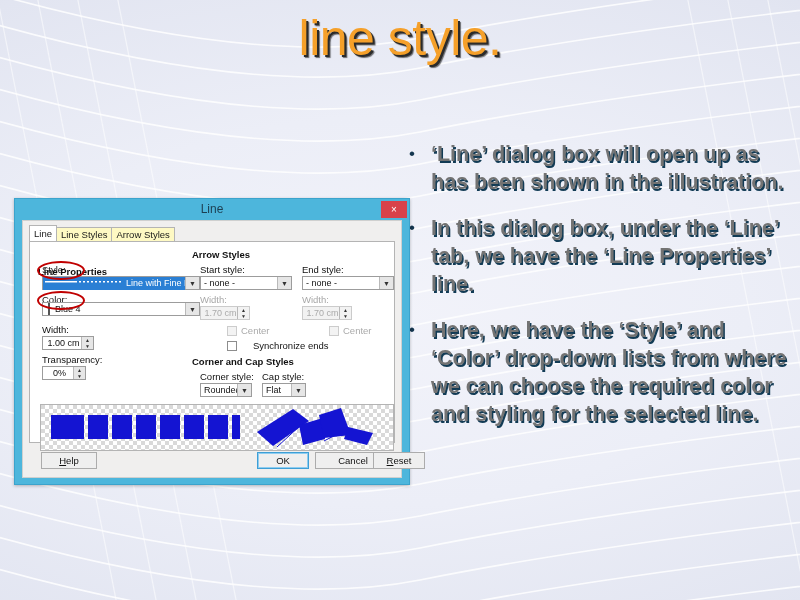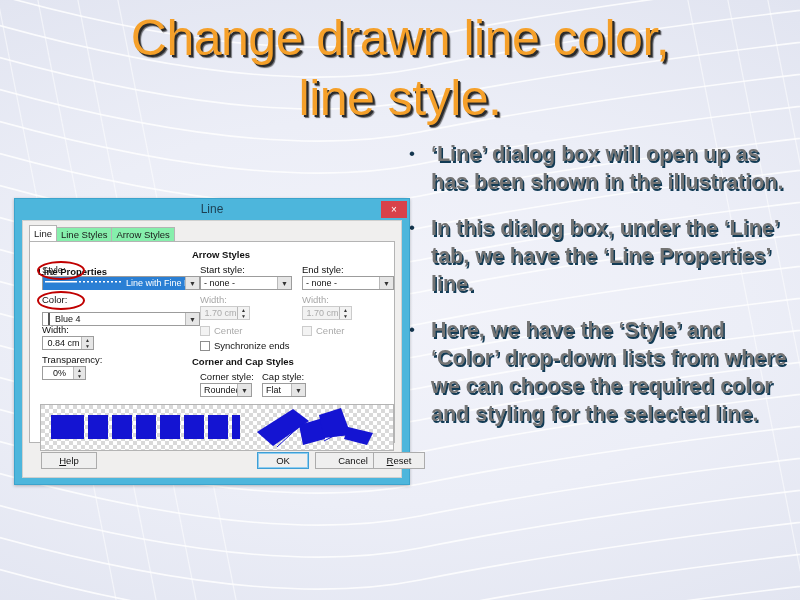--- a/index.html
+++ b/index.html
@@ -52,21 +52,21 @@
     cursor:pointer;
   }
   #dialog-body{
     position:absolute;left:7px;top:21px;right:7px;bottom:6px;
     background:#f0efee;border:1px solid #cfd0cf;
   }
   
   #tabstrip{position:absolute;left:6px;top:5px;height:16px;display:flex;align-items:flex-end;}
   .tab{
     font-size:9.5px;line-height:14px;height:14px;padding:0 4px;
-    border:1px solid #b4b4b4;border-bottom:none;background:#86efac;color:#1a1a1a;
+    border:1px solid #b4b4b4;border-bottom:none;background:#fef9c3;color:#1a1a1a;
     margin-right:-1px;cursor:pointer;
   }
   .tab.active{background:#ffffff;border-bottom:1px solid #fff;height:15px;line-height:15px;}
   
   #tabpage{
     position:absolute;left:6px;top:20px;right:6px;bottom:34px;
     background:#ffffff;border:1px solid #b4b4b4;
   }
   .grp-label{position:absolute;font-size:9.5px;font-weight:bold;color:#111;}
   .fld-label{position:absolute;font-size:9.5px;color:#111;}
@@ -87,21 +87,21 @@
     display:flex;align-items:center;cursor:text;
   }
   .spin .sval{flex:1 1 auto;padding-left:3px;text-align:center;}
   .spin .sbtns{
     flex:0 0 auto;width:11px;height:100%;background:#e6e6e6;border-left:1px solid #b9b9b9;
     display:flex;flex-direction:column;
   }
   .spin .sbtns i{flex:1;font-style:normal;font-size:5px;line-height:6px;text-align:center;color:#333;}
   .spin.dim{background:#f2f2f2;border-color:#cbcbcb;color:#aaa;}
   .spin.dim .sbtns{background:#f2f2f2;}
-  .cbx{position:absolute;display:flex;align-items:center;font-size:9.5px;color:#111;cursor:pointer;}
+  .cbx{position:absolute;display:flex;align-items:center;font-size:9.5px;color:#111;cursor:pointer;margin-left:27px;}
   .cbx .box{width:8px;height:8px;border:1px solid #8d8d8d;background:#fff;margin-right:4px;}
   .cbx.dim{color:#aaa;}
   .cbx.dim .box{border-color:#ccc;background:#f3f3f3;}
   
   #style-combo .cval{
     background:#2a7fd4;color:#fff;display:flex;align-items:center;gap:3px;padding-left:2px;
   }
   #style-combo .swatch-line{
     flex:0 0 auto;width:78px;height:9px;
     background:
@@ -164,21 +164,20 @@
       <path d="M70,-40 L 200,620"></path>
       <path d="M110,-40 L 240,620"></path>
       <path d="M680,-40 L 810,620"></path>
       <path d="M720,-40 L 850,620"></path>
       <path d="M760,-40 L 890,620"></path>
     </g>
   </svg>
 </div>
 
 <div id="title">
-  <span class="t-line">Change drawn line color,</span>
   <span class="t-line">line style.</span>
 </div>
 
 <div id="bullets">
   <div class="bullet">
     <span class="dot">•</span>
     <span class="btext">‘Line’ dialog box will open up as has been shown in the illustration.</span>
   </div>
   <div class="bullet">
     <span class="dot">•</span>
@@ -214,31 +213,31 @@
       <div class="combo" id="style-combo" style="left:12px;top:34px;width:158px;">
         <span class="cval">
           <span class="swatch-line"></span>
           <span class="stext">Line with Fine Dots</span>
         </span>
         <span class="carrow">▼</span>
       </div>
 
       <div class="fld-label" style="left:12px;top:52px;">Color:</div>
 
-      <div class="combo" id="color-combo" style="left:12px;top:70px;width:158px;">
+      <div class="combo" id="color-combo" style="left:12px;top:60px;width:158px;">
         <span class="cval">
           <span class="swatch-box"></span>
           <span>Blue 4</span>
         </span>
         <span class="carrow">▼</span>
       </div>
 
       <div class="fld-label" style="left:12px;top:82px;">Width:</div>
       <div class="spin" style="left:12px;top:94px;width:52px;">
-        <span class="sval">0.84 cm</span>
+        <span class="sval">1.00 cm</span>
         <span class="sbtns">
             <i>▲</i>
             <i>▼</i>
           </span>
       </div>
 
       <div class="fld-label" style="left:12px;top:112px;">Transparency:</div>
       <div class="spin" style="left:12px;top:124px;width:44px;">
         <span class="sval">0%</span>
         <span class="sbtns">
@@ -284,21 +283,21 @@
 
       <div class="cbx dim" style="left:170px;top:83px;">
         <span class="box"></span>
         <span>Center</span>
       </div>
       <div class="cbx dim" style="left:272px;top:83px;">
         <span class="box"></span>
         <span>Center</span>
       </div>
 
-      <div class="cbx" style="left:170px;top:98px;">
+      <div class="cbx" style="left:170px;top:98px;gap:12px;">
         <span class="box"></span>
         <span>Synchronize ends</span>
       </div>
 
       <div class="grp-label" style="left:162px;top:114px;">Corner and Cap Styles</div>
 
       <div class="fld-label" style="left:170px;top:129px;">Corner style:</div>
       <div class="combo" style="left:170px;top:141px;width:52px;">
         <span class="cval">Rounded</span>
         <span class="carrow">▼</span>

